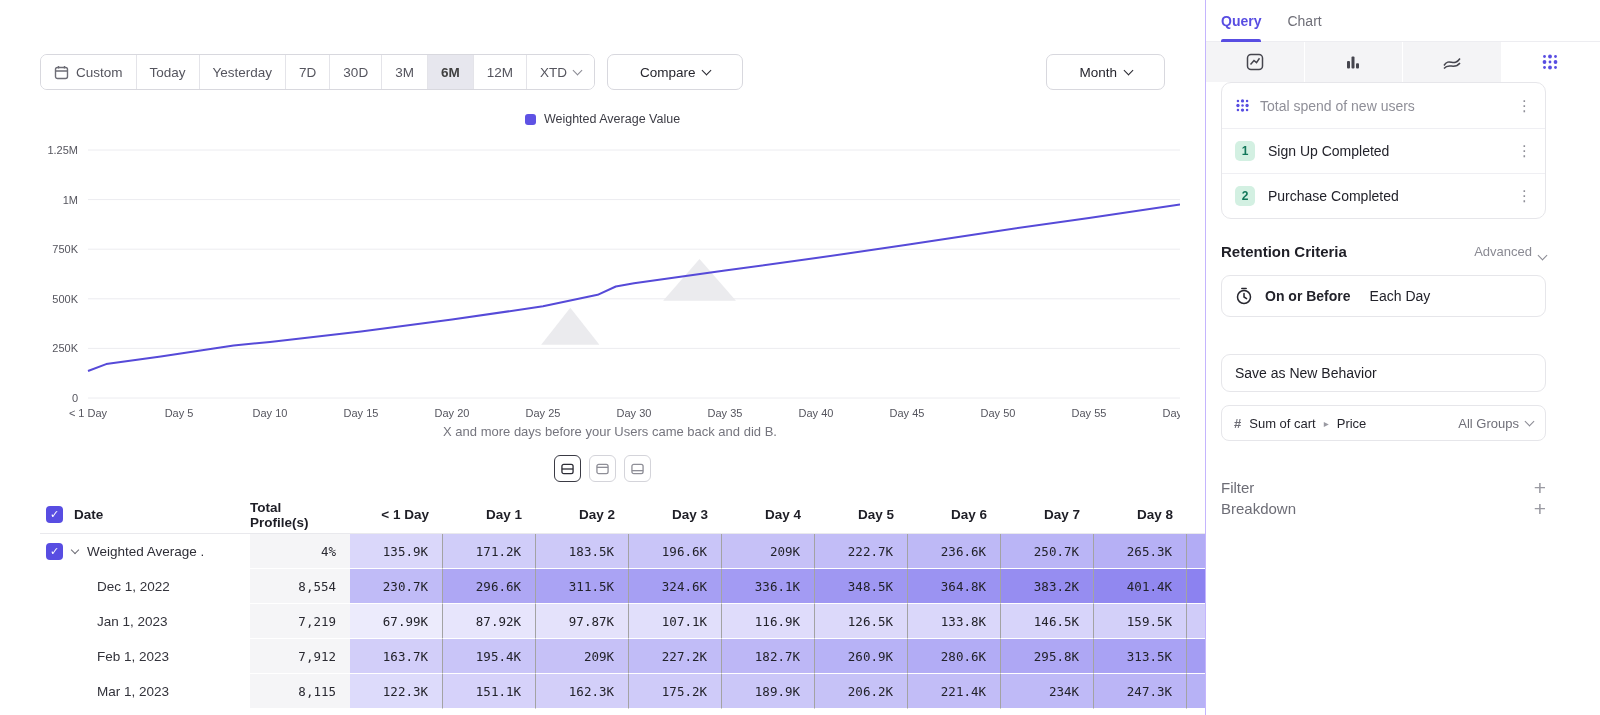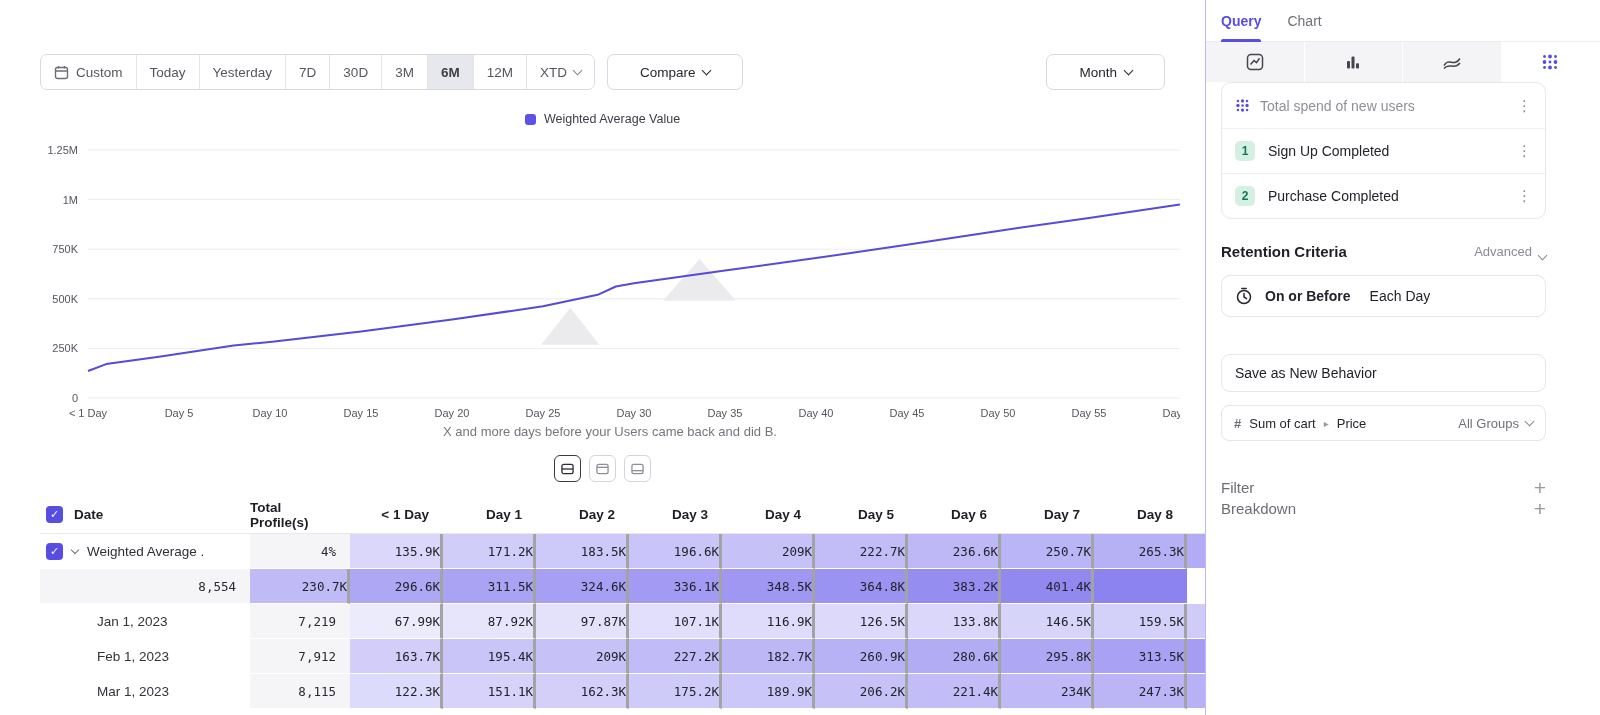--- a/index.html
+++ b/index.html
@@ -40,21 +40,21 @@
   .trow { display:grid; grid-template-columns:210px 100px repeat(9,93px) 18px; height:35px; }
   .trow.thead { height:38px; border-bottom:1px solid #e9e9ed; font-weight:700; font-size:13.5px; color:#1e1e26; }
   .hc, .vc, .tc, .lc { display:flex; align-items:center; }
   .hc { justify-content:flex-end; padding-right:14px; }
   .hc.first { justify-content:flex-start; gap:11px; padding-left:6px; }
   .lc { gap:9px; padding-left:6px; color:#2e2e37; }
   .lc.date { padding-left:57px; color:#33333b; }
   .lc .rowlabel { max-width:118px; overflow:hidden; white-space:nowrap; }
   .tc { justify-content:flex-end; padding-right:14px; background:#f5f5f7; border-bottom:1px solid #fff;
         font-family:"DejaVu Sans Mono",monospace; font-size:12.5px; color:#2a2a32; }
-  .vc { justify-content:flex-end; border-right:3px solid #a3a3a3; border-bottom:1px solid #fff;
+  .vc { justify-content:flex-end; padding-right:14px; border-right:1px solid #a3a3a3; border-bottom:1px solid #fff;
         font-family:"DejaVu Sans Mono",monospace; font-size:12.5px; color:#22222a; }
   .pc { border-bottom:1px solid #fff; }
   .checkbox { width:17px; height:17px; border-radius:4px; background:#584de2; color:#fff; display:flex;
               align-items:center; justify-content:center; font-size:11px; font-family:"DejaVu Sans",sans-serif; cursor:pointer; }
   .cv-sm { display:inline-block; width:6px; height:6px; border-right:1.5px solid #6d6d76;
            border-bottom:1.5px solid #6d6d76; transform:rotate(45deg); margin-top:-3px; cursor:pointer; }
   .axis { font-size:11px; fill:#55555e; font-family:"Liberation Sans",sans-serif; }
 
   
   .sidebar { width:442px; border-left:1px solid #c4b5fd; }
@@ -231,20 +231,23 @@
           <div class="vc" style="background:rgba(104,92,235,0.334)">183.5K</div>
           <div class="vc" style="background:rgba(104,92,235,0.357)">196.6K</div>
           <div class="vc" style="background:rgba(104,92,235,0.380)">209K</div>
           <div class="vc" style="background:rgba(104,92,235,0.405)">222.7K</div>
           <div class="vc" style="background:rgba(104,92,235,0.430)">236.6K</div>
           <div class="vc" style="background:rgba(104,92,235,0.456)">250.7K</div>
           <div class="vc" style="background:rgba(104,92,235,0.482)">265.3K</div>
           <div class="pc" style="background:rgba(104,92,235,0.509)"></div>
         </div>
         <div class="trow">
+          <div class="lc date">
+            <span>Dec 1, 2022</span>
+          </div>
           <div class="tc">8,554</div>
           <div class="vc" style="background:rgba(104,92,235,0.419)">230.7K</div>
           <div class="vc" style="background:rgba(104,92,235,0.539)">296.6K</div>
           <div class="vc" style="background:rgba(104,92,235,0.566)">311.5K</div>
           <div class="vc" style="background:rgba(104,92,235,0.590)">324.6K</div>
           <div class="vc" style="background:rgba(104,92,235,0.611)">336.1K</div>
           <div class="vc" style="background:rgba(104,92,235,0.634)">348.5K</div>
           <div class="vc" style="background:rgba(104,92,235,0.663)">364.8K</div>
           <div class="vc" style="background:rgba(104,92,235,0.697)">383.2K</div>
           <div class="vc" style="background:rgba(104,92,235,0.730)">401.4K</div>

